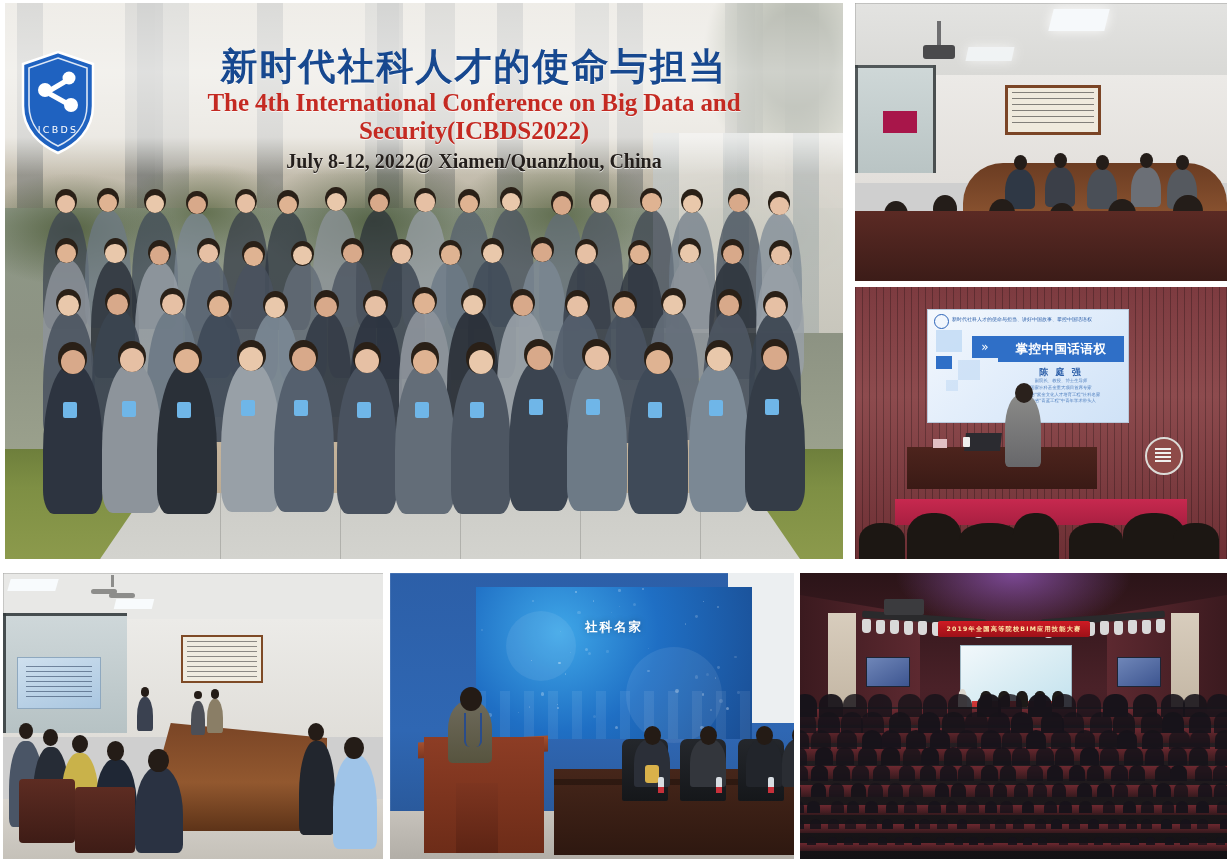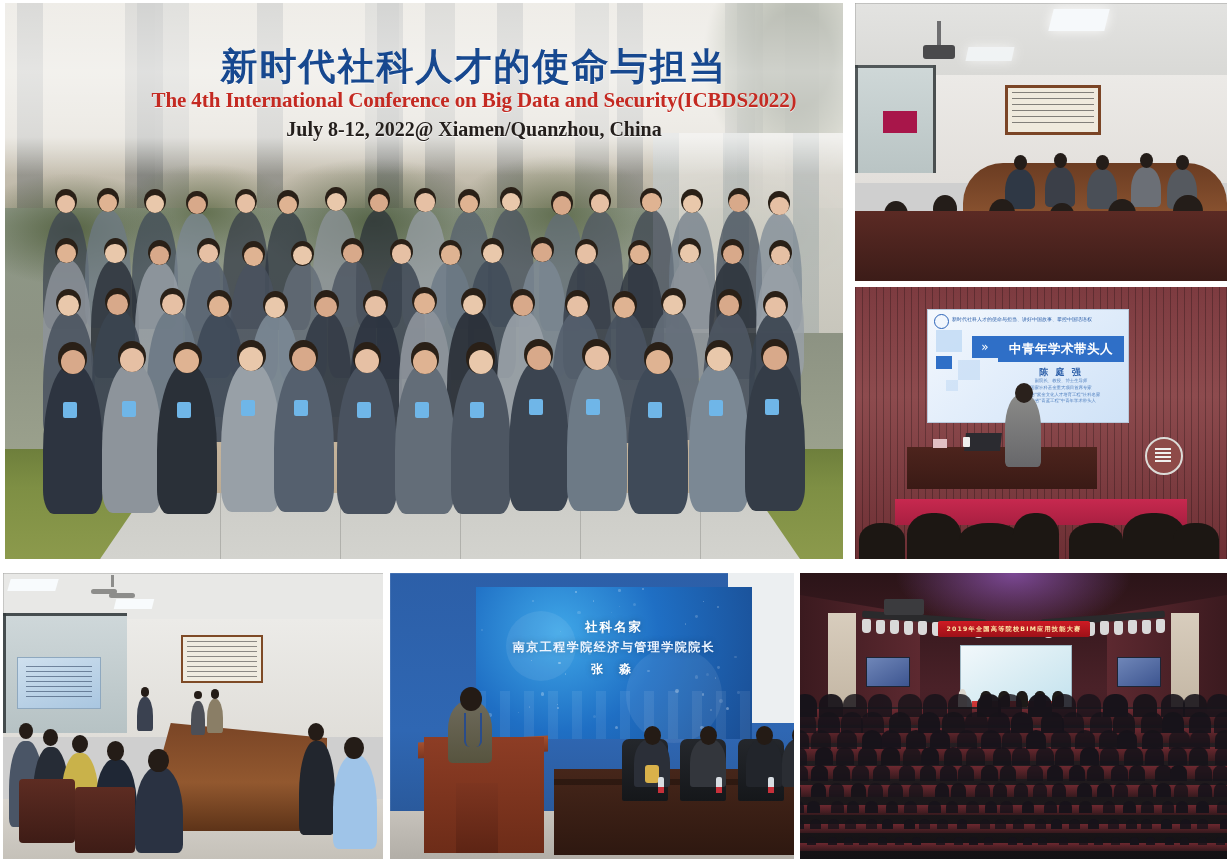--- a/index.html
+++ b/index.html
@@ -126,21 +126,21 @@
     font-size: 37px;
     line-height: 1.06;
     letter-spacing: 2px;
     color:#17488f;
     text-shadow: 0 1px 0 rgba(255,255,255,.75);
     margin: 0 0 3px 0;
   }
   .banner-en {
     font-family: "Liberation Serif", "DejaVu Serif", serif;
     font-weight: 700;
-    font-size: 21px;
+    font-size: 25px;
     line-height: 1.12;
     color:#c42a22;
     letter-spacing: -0.1px;
     text-shadow: 0 1px 0 rgba(255,255,255,.7);
     margin: 0 0 5px 0;
   }
   .banner-date {
     font-family: "Liberation Serif", "DejaVu Serif", serif;
     font-weight: 700;
     font-size: 20px;
@@ -539,20 +539,31 @@
         <div class="h" style="left:701.9px;top:343.8px;width:24.0px;height:24.0px;background:#e9c8ab;"></div>
         <div style="position:absolute;left:703.7px;top:396.58242455418383px;width:14px;height:16px;background:#6fb6e8;border-radius:2px;"></div>
         <div class="p" style="left:740.0px;top:358.2081790123457px;width:60px;height:150px;background:#343c47;opacity:1;"></div>
         <div class="h" style="left:755.6px;top:336.2081790123457px;width:28.8px;height:31.2px;background:#2a2017;"></div>
         <div class="h" style="left:758.0px;top:343.4px;width:24.0px;height:24.0px;background:#d8a98a;"></div>
         <div style="position:absolute;left:759.8px;top:396.2081790123457px;width:14px;height:16px;background:#6fb6e8;border-radius:2px;"></div>
       </div>
 
     <div class="banner-overlay"></div>
     <div class="banner-inner">
+      <div class="conf-logo">
+        <svg viewBox="0 0 78 105" width="78" height="105" aria-hidden="true">
+          <path d="M39 2 L74 14 L74 56 C74 80 57 95 39 103 C21 95 4 80 4 56 L4 14 Z" fill="#1f62c0" stroke="#ffffff" stroke-width="2.5"></path>
+          <path d="M39 8 L68 18 L68 55 C68 76 54 89 39 96 C24 89 10 76 10 55 L10 18 Z" fill="none" stroke="#ffffff" stroke-width="1.6" opacity=".85"></path>
+          <circle cx="26" cy="40" r="7" fill="#ffffff"></circle>
+          <circle cx="50" cy="28" r="6.5" fill="#ffffff"></circle>
+          <circle cx="52" cy="55" r="7" fill="#ffffff"></circle>
+          <path d="M30 41 L47 31 M31 44 L49 54" stroke="#ffffff" stroke-width="5" stroke-linecap="round"></path>
+          <text x="39" y="83" text-anchor="middle" fill="#ffffff" font-family="DejaVu Sans, sans-serif" font-size="9.5" letter-spacing="2.2">ICBDS</text>
+        </svg>
+      </div>
       <div class="banner-text">
         <div class="banner-cn">新时代社科人才的使命与担当</div>
         <div class="banner-en">The 4th International Conference on Big Data and Security(ICBDS2022)</div>
         <div class="banner-date">July 8-12,  2022@ Xiamen/Quanzhou, China</div>
       </div>
     </div>
   </div>
 
   <div class="panel" id="seminar-room-photo">
     <div class="sr-ceiling"></div>
@@ -598,21 +609,21 @@
       <div class="lp-slide-emblem"></div>
       <div class="lp-slide-top">新时代社科人才的使命与担当、讲好中国故事、掌控中国话语权</div>
       <div class="lp-sqs">
         <div class="lp-sq" style="left:0;top:0;width:26px;height:22px;opacity:.8;"></div>
         <div class="lp-sq" style="left:0;top:26px;width:16px;height:13px;background:#2f6fc7;"></div>
         <div class="lp-sq" style="left:22px;top:30px;width:22px;height:20px;opacity:.6;"></div>
         <div class="lp-sq" style="left:10px;top:50px;width:12px;height:11px;opacity:.55;"></div>
       </div>
       <div class="lp-chev">»</div>
       <div class="lp-titlebar"></div>
-      <div class="lp-title">中青年学术带头人</div>
+      <div class="lp-title">掌控中国话语权</div>
       <div class="lp-presenter">陈 庭 强</div>
       <div class="lp-sublines">
           <div>副院长、教授、博士生导师</div>
           <div>国家社科基金重大项目首席专家</div>
           <div>江苏省"紫金文化人才培育工程"社科名家</div>
           <div>江苏省"青蓝工程"中青年学术带头人</div>
         </div>
     </div>
     <div class="lp-desk"></div>
     <div class="lp-laptop"></div>
@@ -723,22 +734,20 @@
           <div class="pp-dot" style="left:170.8px;top:82.6px;width:2.9px;height:2.9px;opacity:0.45;"></div>
           <div class="pp-dot" style="left:229.7px;top:86.0px;width:3.3px;height:3.3px;opacity:0.23;"></div>
           <div class="pp-dot" style="left:138.7px;top:138.8px;width:3.3px;height:3.3px;opacity:0.64;"></div>
           <div class="pp-dot" style="left:219.1px;top:28.0px;width:2.9px;height:2.9px;opacity:0.42;"></div>
           <div class="pp-dot" style="left:142.7px;top:18.5px;width:1.3px;height:1.3px;opacity:0.32;"></div>
           <div class="pp-dot" style="left:88.9px;top:86.1px;width:1.5px;height:1.5px;opacity:0.51;"></div>
           <div class="pp-dot" style="left:165.9px;top:1.3px;width:2.2px;height:2.2px;opacity:0.63;"></div>
         </div>
       <div class="pp-skyline"></div>
       <div class="pp-slide-t1">社科名家</div>
-      <div class="pp-slide-t2">南京工程学院经济与管理学院院长</div>
-      <div class="pp-slide-t3">张 淼</div>
     </div>
     <div class="pp-floor"></div>
     <div class="pp-table"></div>
     <div id="pp-panel">
         <div class="pp-seat" style="left:232px;bottom:58px;width:46px;height:62px;background:linear-gradient(180deg,#24272c,#15171a);"></div>
         <div class="pp-seat" style="left:290px;bottom:58px;width:46px;height:62px;background:linear-gradient(180deg,#24272c,#15171a);"></div>
         <div class="pp-seat" style="left:348px;bottom:58px;width:46px;height:62px;background:linear-gradient(180deg,#24272c,#15171a);"></div>
         <div class="pp-sitter" style="left:244px;bottom:72px;width:36px;height:48px;background:#2b2f38;"></div>
         <div class="pp-sit-head" style="left:254px;bottom:114px;width:17px;height:19px;"></div>
         <div style="position:absolute;left:255px;bottom:76px;width:14px;height:18px;background:#d9b14a;border-radius:3px;"></div>

